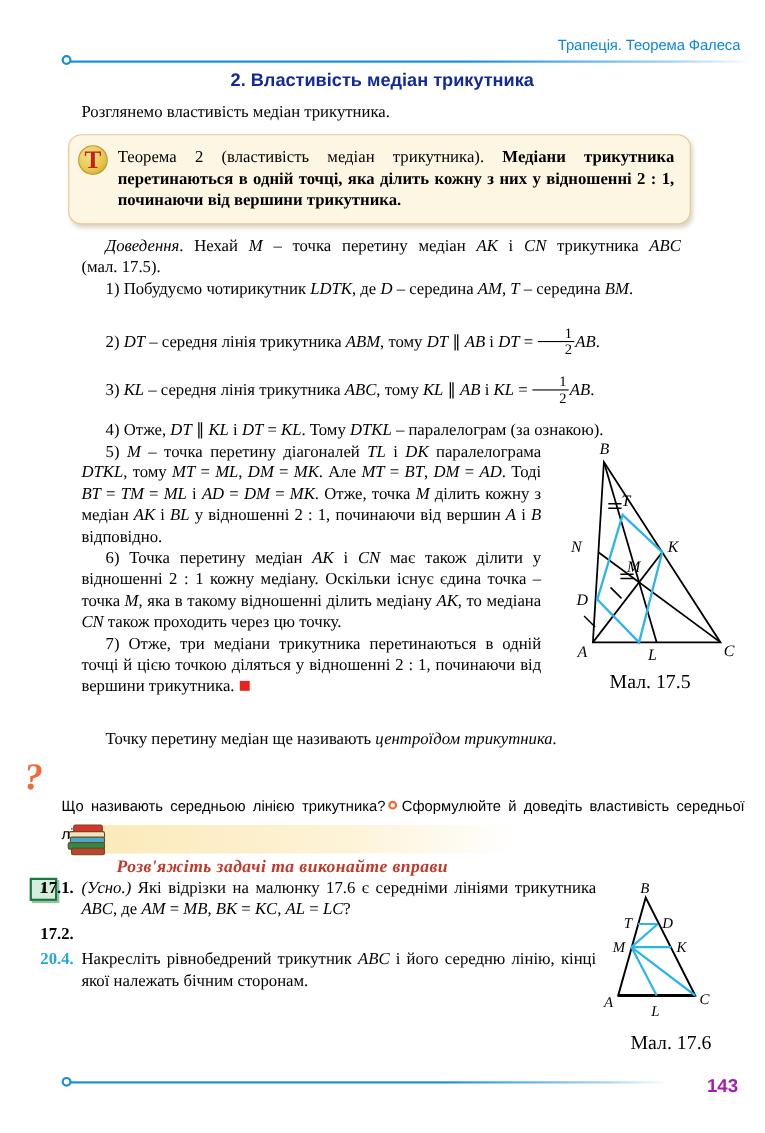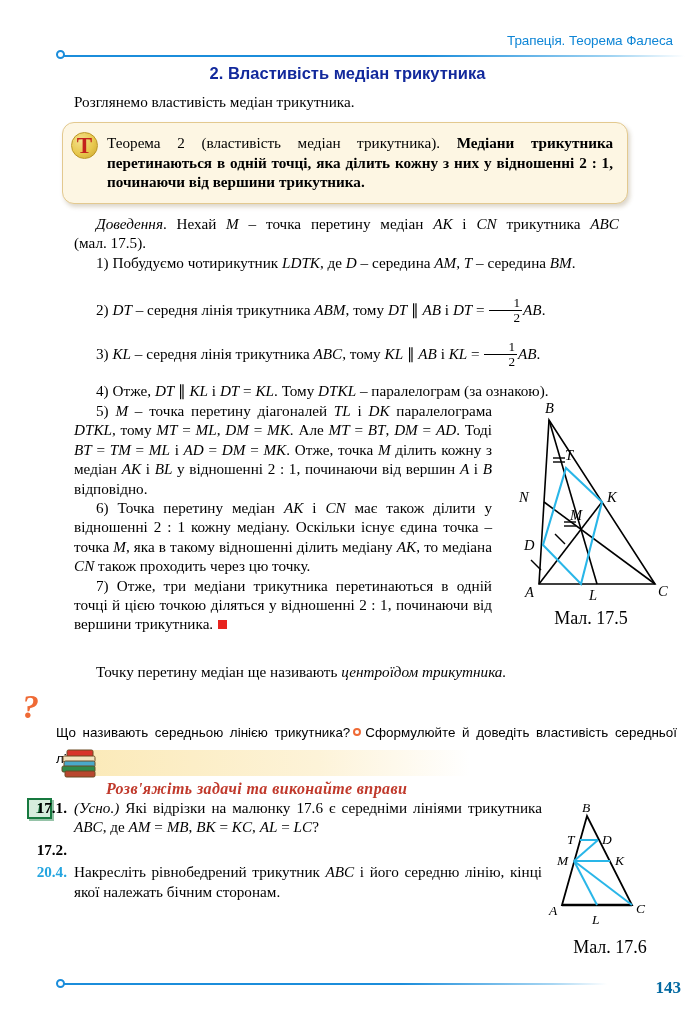--- a/index.html
+++ b/index.html
@@ -169,23 +169,23 @@
   .rule-bot .line {
     position:absolute; left:8px; right:78px; top:2px; height:2px;
     background:linear-gradient(to right,#1b8ddb 0%,#1b8ddb 62%,#a7d6f3 90%,#ffffff 100%);
   }
   .rule-bot .dot {
     position:absolute; left:0; top:-2px;
     width:9px; height:9px; border-radius:50%;
     border:2px solid #1b8ddb; background:#fff;
   }
   .pageno {
-    position:absolute; right:14px; bottom:32px;
-    font-family:Liberation Serif, serif;
-    font-weight:bold; font-size:17px; color:#0369a1;
+    position:absolute; right:24px; bottom:32px;
+    font-family:Liberation Sans, sans-serif;
+    font-weight:bold; font-size:17px; color:#a21caf;
   }
 </style>
 </head>
 <body>
 
 <div class="runhead">Трапеція. Теорема Фалеса</div>
 <div class="rule-top">
   <div class="dot"></div>
   <div class="line"></div>
 </div>

